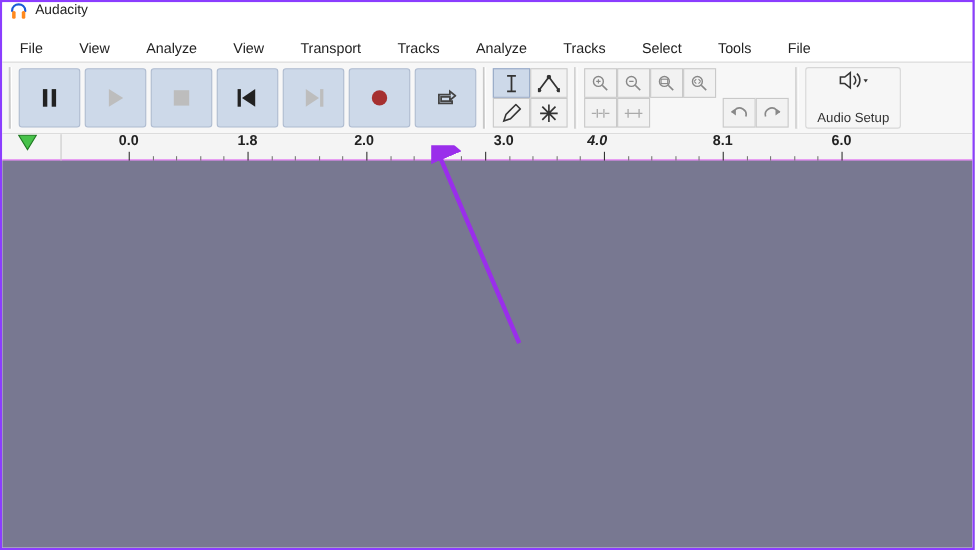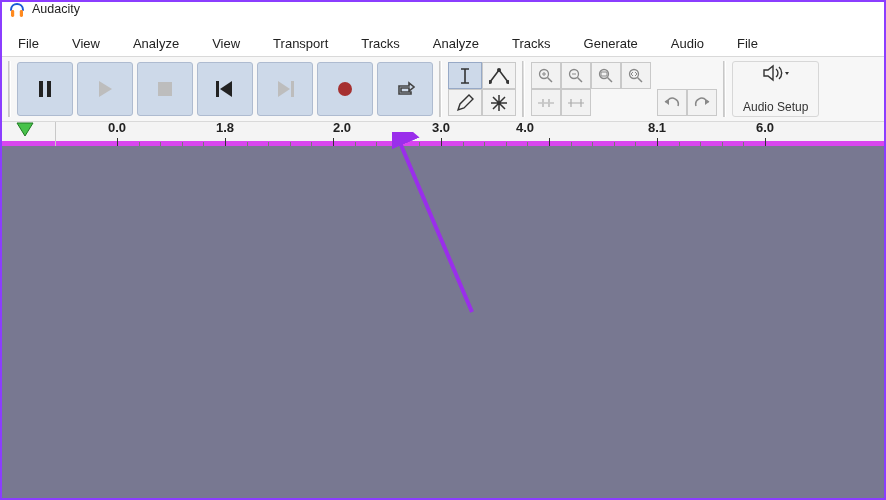--- a/index.html
+++ b/index.html
@@ -117,21 +117,21 @@
       border: 1px solid #d7d7d7;
       border-radius: 3px;
       background: #f6f6f6;
     }
     .audio-setup-label { font-size: 12px; color: #333; }
     .ruler-row {
       display: flex;
       align-items: flex-start;
       height: 24px;
       background: #f4f4f4;
-      border-bottom: 5px solid #d946ef;
+      border-bottom: 1px solid #d946ef;
     }
     .ruler-head {
       width: 54px;
       height: 24px;
       display: flex;
       align-items: flex-start;
       justify-content: flex-start;
       padding-left: 14px;
       border-right: 1px solid #c8c8c8;
     }
@@ -185,22 +185,22 @@
 
 <div class="menubar">
   <div class="menu-item">File</div>
   <div class="menu-item">View</div>
   <div class="menu-item">Analyze</div>
   <div class="menu-item">View</div>
   <div class="menu-item">Transport</div>
   <div class="menu-item">Tracks</div>
   <div class="menu-item">Analyze</div>
   <div class="menu-item">Tracks</div>
-  <div class="menu-item">Generate</div>
-  <div class="menu-item">Audio</div>
+  <div class="menu-item">Select</div>
+  <div class="menu-item">Tools</div>
   <div class="menu-item">File</div>
 </div>
 
 <div class="toolbars">
   <div class="vdivider"></div>
 
   <div class="transport-toolbar">
     <div class="trans-btn">
       <svg width="16" height="18" viewBox="0 0 16 18">
         <rect x="2" y="1" width="4" height="16" fill="#222"></rect>
@@ -358,33 +358,33 @@
       <div class="tick minor" style="left: 82.6px;"></div>
       <div class="tick minor" style="left: 104.2px;"></div>
       <div class="tick minor" style="left: 125.8px;"></div>
       <div class="tick minor" style="left: 147.4px;"></div>
       <div class="tick-label" style="left: 169px;">1.8</div>
       <div class="tick major" style="left: 169px;"></div>
       <div class="tick minor" style="left: 190.6px;"></div>
       <div class="tick minor" style="left: 212.2px;"></div>
       <div class="tick minor" style="left: 233.8px;"></div>
       <div class="tick minor" style="left: 255.4px;"></div>
-      <div class="tick-label" style="left: 286px;">2.0</div>
+      <div class="tick-label" style="left: 275px;">2.0</div>
       <div class="tick major" style="left: 277px;"></div>
       <div class="tick minor" style="left: 298.6px;"></div>
       <div class="tick minor" style="left: 320.2px;"></div>
       <div class="tick minor" style="left: 341.8px;"></div>
       <div class="tick minor" style="left: 363.4px;"></div>
-      <div class="tick-label" style="left: 385px;">3.0</div>
+      <div class="tick-label" style="left: 402px;">3.0</div>
       <div class="tick major" style="left: 385px;"></div>
       <div class="tick minor" style="left: 406.6px;"></div>
       <div class="tick minor" style="left: 428.2px;"></div>
       <div class="tick minor" style="left: 449.8px;"></div>
       <div class="tick minor" style="left: 471.4px;"></div>
-      <div class="tick-label" style="left: 469px;">4.0</div>
+      <div class="tick-label" style="left: 487px; font-style: italic;">4.0</div>
       <div class="tick major" style="left: 493px;"></div>
       <div class="tick minor" style="left: 514.6px;"></div>
       <div class="tick minor" style="left: 536.2px;"></div>
       <div class="tick minor" style="left: 557.8px;"></div>
       <div class="tick minor" style="left: 579.4px;"></div>
       <div class="tick-label" style="left: 601px;">8.1</div>
       <div class="tick major" style="left: 601px;"></div>
       <div class="tick minor" style="left: 622.6px;"></div>
       <div class="tick minor" style="left: 644.2px;"></div>
       <div class="tick minor" style="left: 665.8px;"></div>

